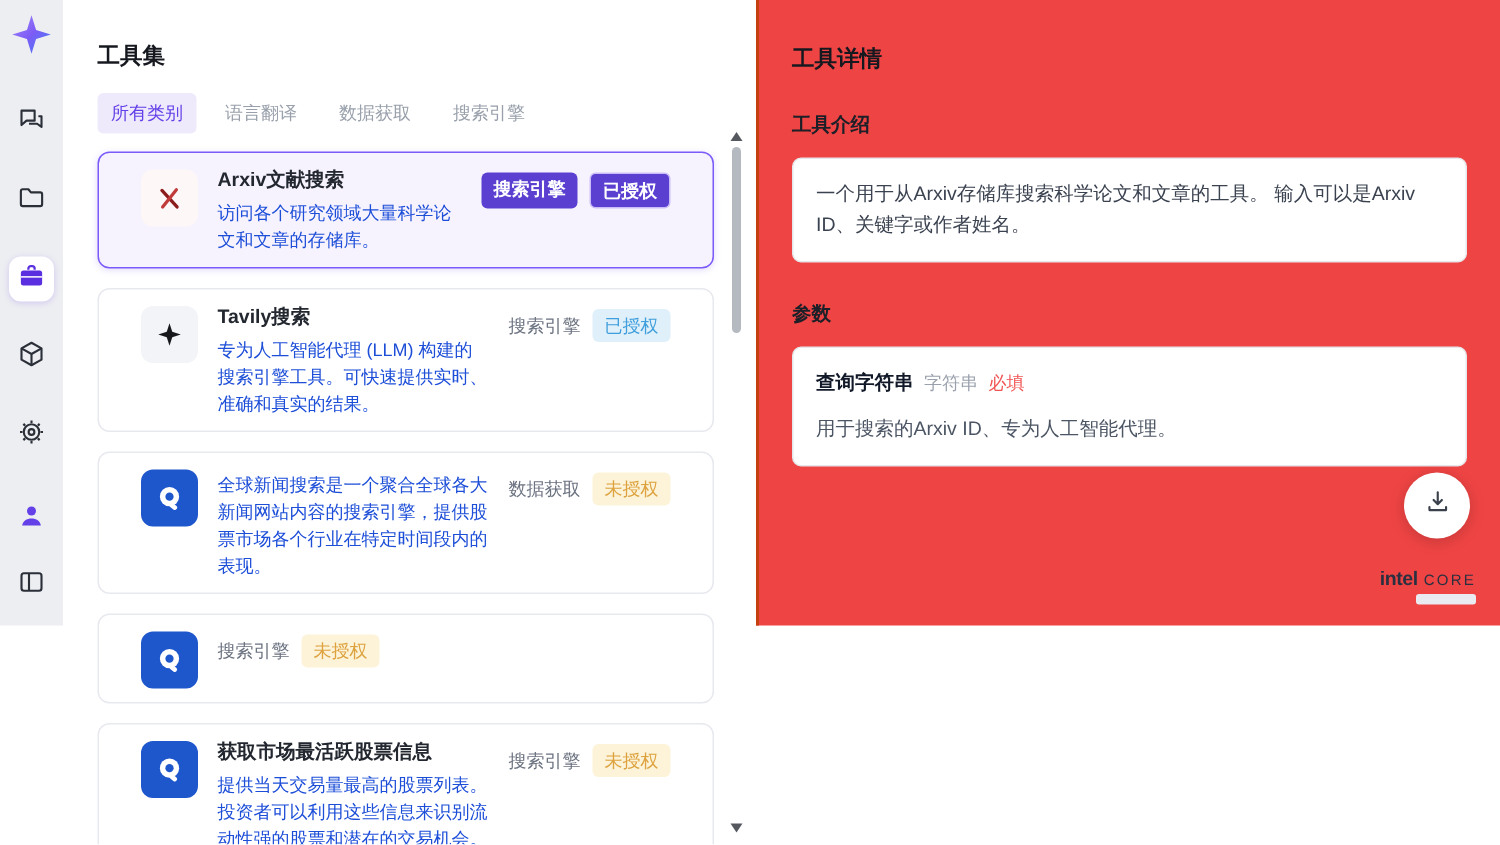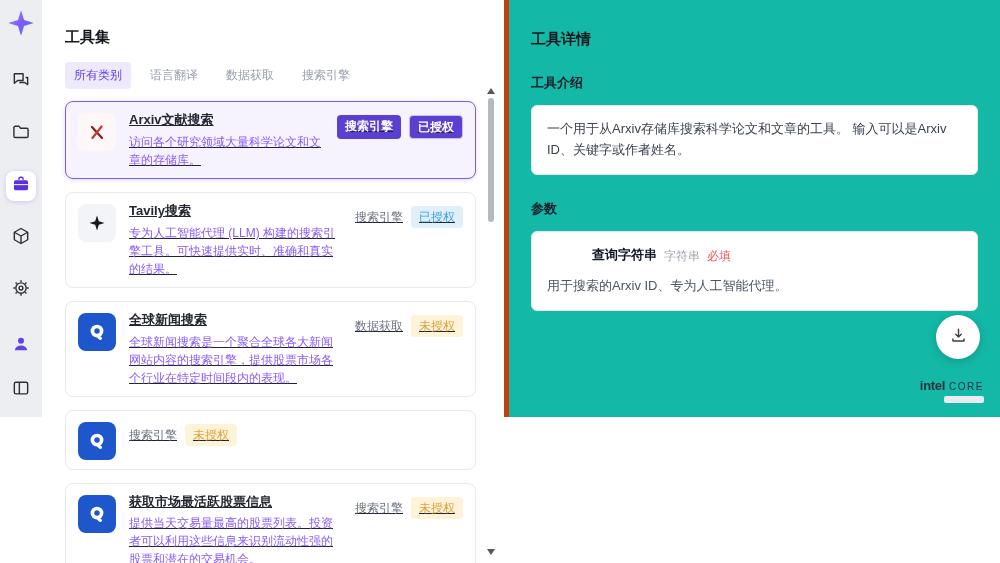--- a/index.html
+++ b/index.html
@@ -33,33 +33,33 @@
     padding:18px 0 0 23px; position:relative; background:#fff;
   }
   .list-title { font-size:15px; font-weight:bold; color:#15181e; }
   .tabs { display:flex; gap:10px; margin-top:15px; align-items:flex-start; }
   .tab { font-size:12px; color:#99a0ab; padding:5px 9px; border-radius:4px; cursor:pointer; white-space:nowrap; }
   .tab.active { background:#efe9fc; color:#6340e8; }
 
   .cards { margin-top:12px; padding-right:28px; display:flex; flex-direction:column; gap:13px; }
   .card {
     border:1px solid #e7e9ee; border-radius:8px; background:#fff;
-    padding:9px 12px; display:flex; gap:13px; align-items:flex-start; cursor:pointer;text-decoration:underline;
+    padding:9px 28px; display:flex; gap:13px; align-items:flex-start; cursor:pointer;
   }
   .card.selected { border:1.5px solid #7a5af8; background:#f7f3fe; box-shadow:0 1px 5px rgba(122,90,248,.22); }
   .card-icon {
     width:38px; height:38px; border-radius:8px; flex-shrink:0;
     display:flex; align-items:center; justify-content:center; margin-top:2px;
   }
   .icon-arxiv { background:#fdf7f7; }
   .icon-gray  { background:#f3f4f7; }
   .icon-blue  { background:#1e56cc; }
   .card-main { flex:1; min-width:0; }
   .card-title { font-size:13px; font-weight:bold; color:#23272f; line-height:1.45; }
-  .card-desc  { font-size:12px; color:#8b5cf6; margin-top:3px; line-height:1.5; }
+  .card-desc  { font-size:12px; color:#1d4ed8; margin-top:3px; line-height:1.5; }
   .card-tags { display:flex; gap:8px; flex-shrink:0; margin-top:4px; }
   .tag { font-size:12px; line-height:1; padding:5px 8px; border-radius:4px; white-space:nowrap; }
   .tag-plain  { color:#6b7280; padding:5px 0; }
   .tag-solid  { background:#5b3fd1; color:#fff; font-weight:600; }
   .tag-solid.bordered { border:1px solid #cabcf7; }
   .tag-blue   { background:#e0f0fa; color:#3f9edc; }
   .tag-yellow { background:#fcf3d8; color:#dda23e; }
 
   
   .scrollbar { position:absolute; right:9px; top:88px; bottom:8px; width:9px; }
@@ -68,28 +68,28 @@
     border-left:4px solid transparent; border-right:4px solid transparent;
   }
   .sb-arrow-up   { top:0; border-bottom:6px solid #55595f; }
   .sb-arrow-down { bottom:0; border-top:6px solid #55595f; }
   .sb-thumb {
     position:absolute; top:10px; left:1.5px; width:6px; height:124px;
     background:#b5b9c0; border-radius:3px; cursor:pointer;
   }
 
   
-  .detail-panel { flex:1; border-left:5px solid #c2410c; padding:18px 22px; background:#14b8a6; }
+  .detail-panel { flex:1; border-left:2px solid #c2410c; padding:18px 22px; background:#ef4444; }
   .detail-title { font-size:15px; font-weight:bold; color:#15181e; }
   .section-h { font-size:13px; font-weight:bold; color:#1b1f27; margin-top:25px; }
   .info-box {
     border:1px solid #e5e7eb; border-radius:6px; padding:13px 15px;
     margin-top:13px; font-size:13px; color:#3b4250; line-height:1.6; background:#fff;
   }
-  .param-head { display:flex; align-items:flex-end; gap:7px;margin-left:45px; }
+  .param-head { display:flex; align-items:center; gap:7px; }
   .param-name { font-size:13px; font-weight:bold; color:#111827; }
   .param-type { font-size:12px; color:#9aa1ad; }
   .param-req  { font-size:12px; color:#f25555; }
   .param-desc { font-size:13px; color:#4b5563; margin-top:10px; }
 
   
   .fab {
     position:absolute; right:20px; bottom:58px; width:44px; height:44px;
     border-radius:50%; background:#fff; box-shadow:0 2px 10px rgba(0,0,0,.18);
     display:flex; align-items:center; justify-content:center; cursor:pointer;
@@ -232,21 +232,20 @@
 
       <div class="card">
         <div class="card-icon icon-blue">
           <svg viewBox="0 0 24 24" width="22" height="22">
             <circle cx="12" cy="11" r="7" fill="#fff"></circle>
             <circle cx="12" cy="11" r="3" fill="#1e56cc"></circle>
             <rect x="13.5" y="15" width="6" height="3.4" rx="1.7" fill="#fff" transform="rotate(38 13.5 15)"></rect>
           </svg>
         </div>
         <div class="card-main">
-          <div class="card-title">全球新闻搜索</div>
           <div class="card-desc">全球新闻搜索是一个聚合全球各大新闻网站内容的搜索引擎，提供股票市场各个行业在特定时间段内的表现。</div>
         </div>
         <div class="card-tags">
           <span class="tag tag-plain">数据获取</span>
           <span class="tag tag-yellow">未授权</span>
         </div>
       </div>
 
       <div class="card">
         <div class="card-icon icon-blue">

